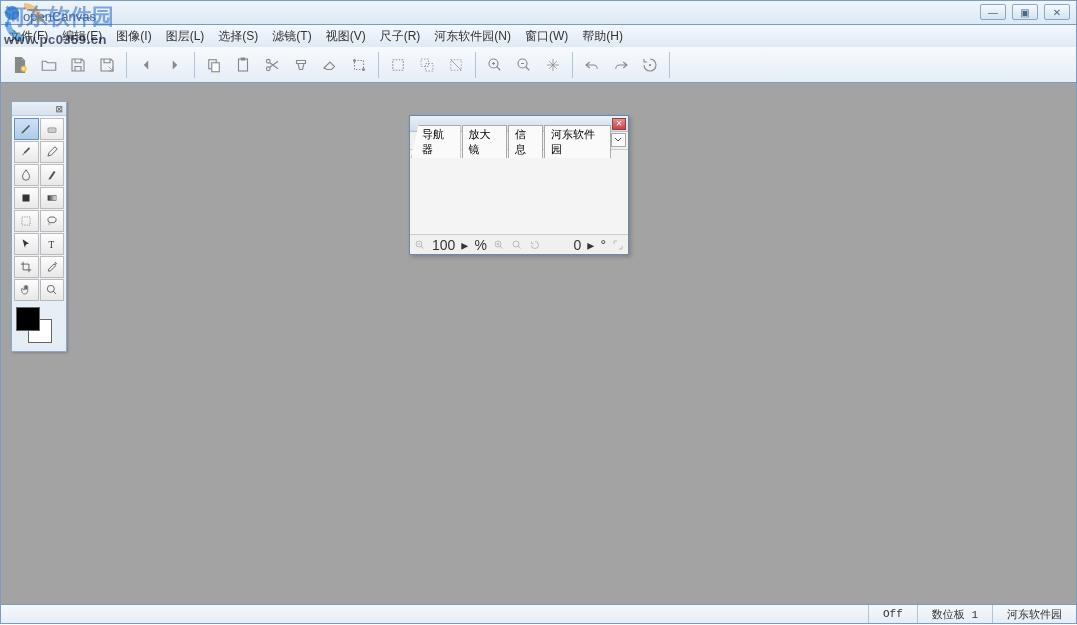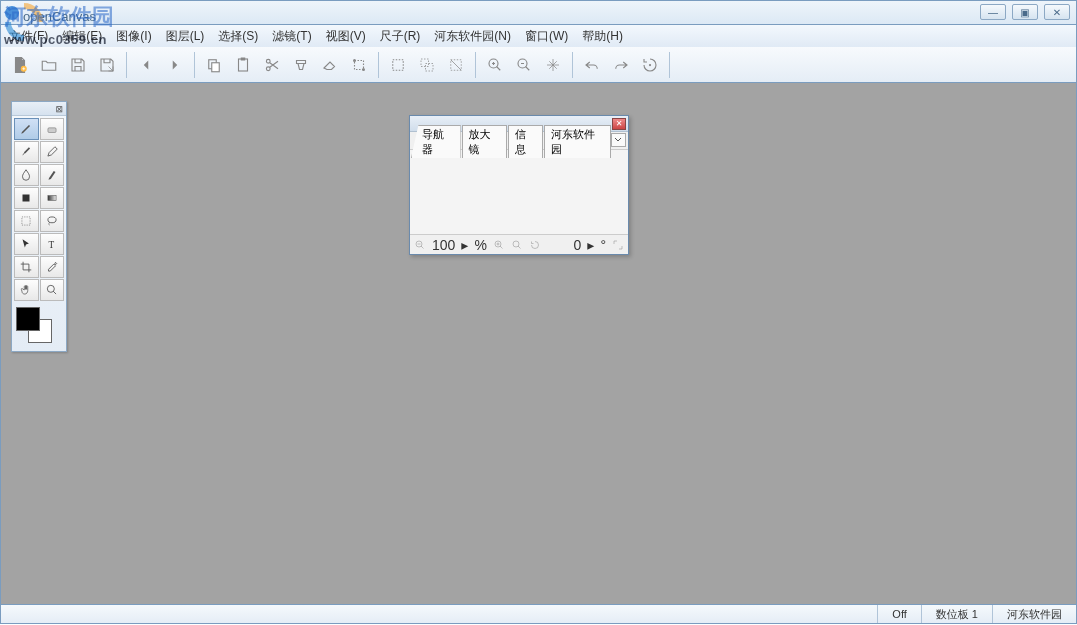--- a/index.html
+++ b/index.html
@@ -193,20 +193,21 @@
 .nf-val { padding:0 2px; color:#333; }
 
 .statusbar {
   height: 19px;
   background: linear-gradient(#f5f9fc,#e5edf6);
   border: 1px solid #7a9cbf;
   border-top:none;
   display:flex; align-items:center;
   font-size:11px;
   color:#333;
+  font-family:Liberation Mono, monospace;
 }
 .status-spacer { flex:1; }
 .status-cell {
   border-left:1px solid #b0c4d8;
   padding:0 14px;
   height:100%;
   display:flex;align-items:center;
 }
 
 .watermark {

